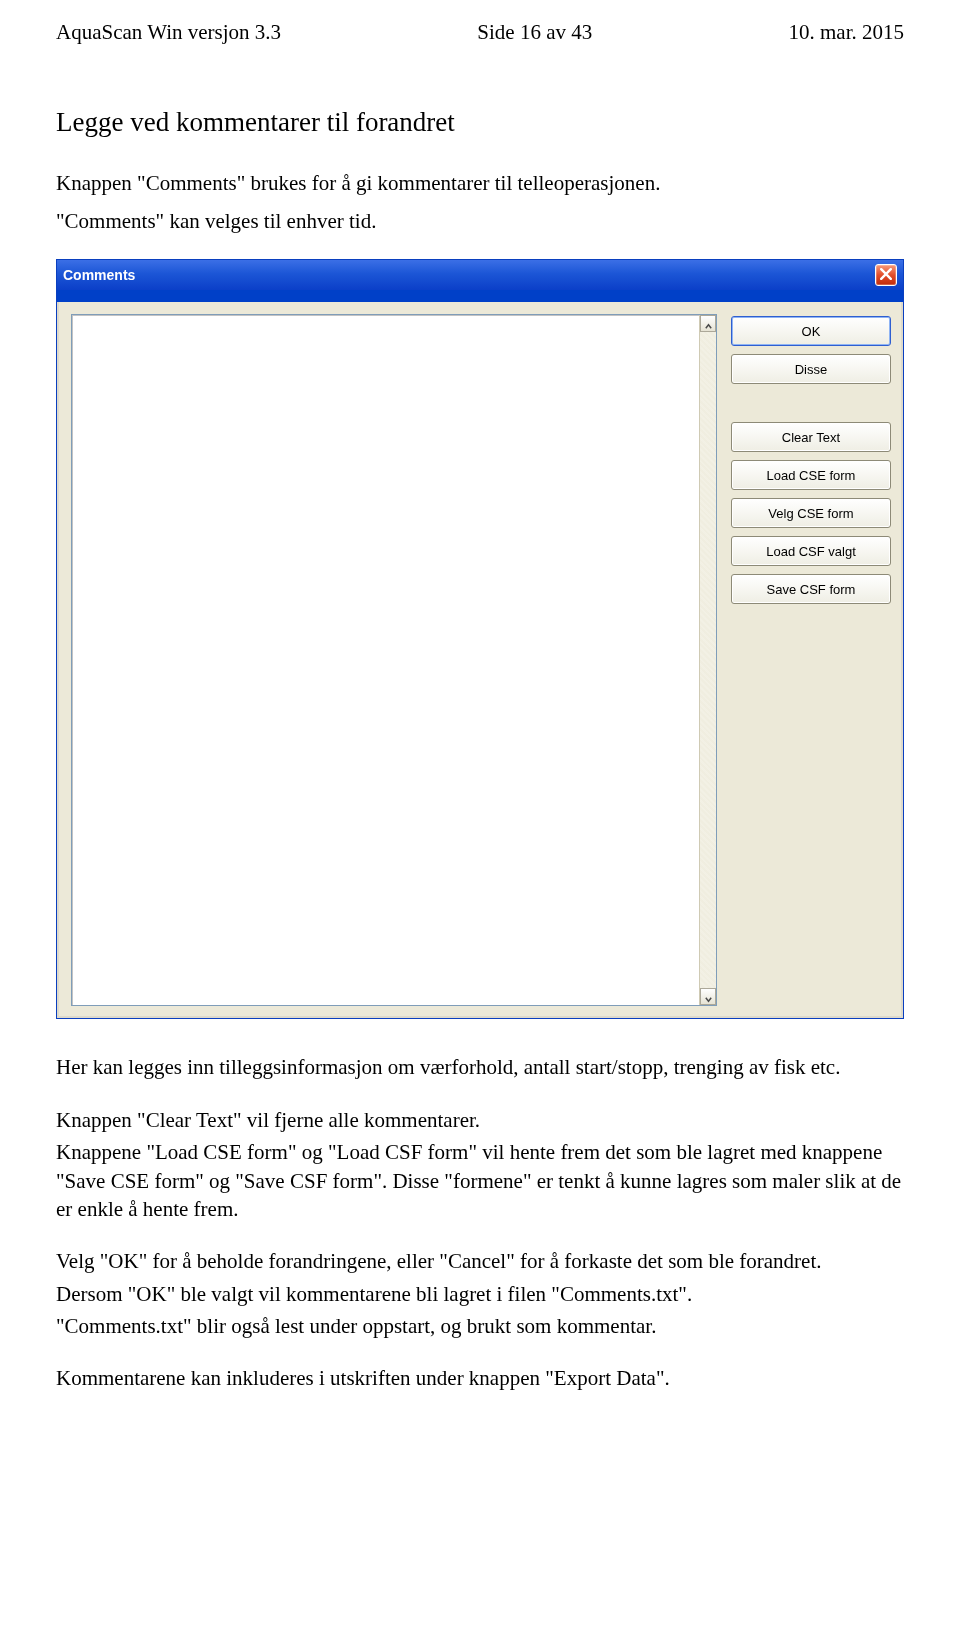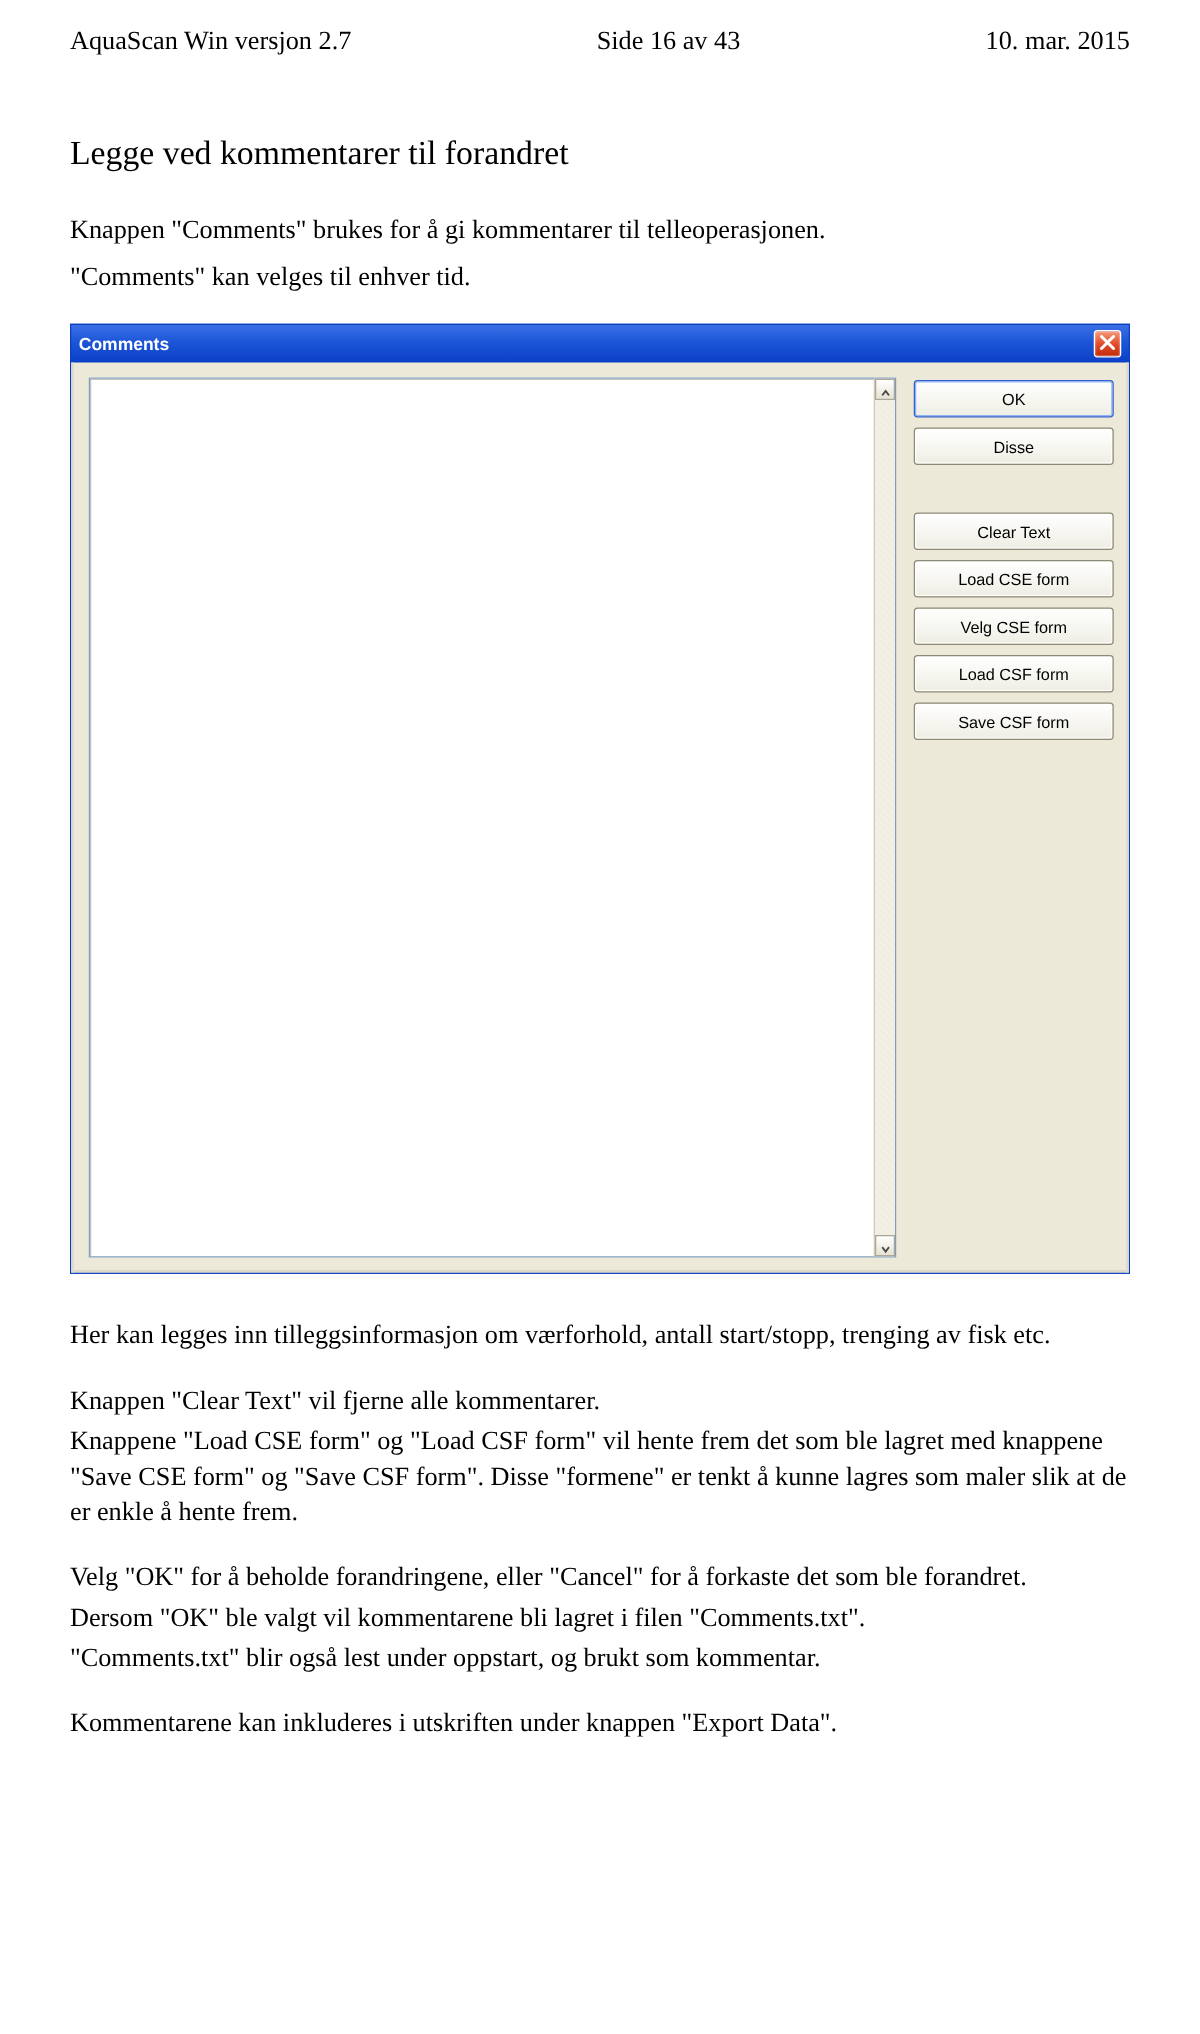--- a/index.html
+++ b/index.html
@@ -63,20 +63,21 @@
   .close-btn svg { width: 12px; height: 12px; }
 
   .win-body {
     flex: 1;
     background: #ece9d8;
     border: 2px solid #dedacb;
     border-top: none;
     padding: 12px 10px 10px 12px;
     display: flex;
     gap: 14px;
+    margin-top: 12px;
   }
   .textarea-wrap {
     flex: 1;
     background: #fff;
     border: 1px solid #7f9db9;
     box-shadow: inset 1px 1px 0 #c3c3c3;
     position: relative;
     display: flex;
   }
   .textarea-inner {
@@ -128,21 +129,21 @@
 
   .body-text p { margin: 0 0 4px 0; }
   .body-text .blk { margin-bottom: 24px; margin-top: 20px; }
 </style>
 </head>
 <body>
 
 <div class="page">
 
   <div class="doc-header">
-    <span>AquaScan Win versjon 2.7</span>
+    <span>AquaScan Win versjon 3.3</span>
     <span>Side 16 av 43</span>
     <span>10. mar. 2015</span>
   </div>
 
   <div class="section-title">Legge ved kommentarer til forandret</div>
 
   <div class="para-group">
     <div class="para">Knappen "Comments" brukes for å gi kommentarer til telleoperasjonen.</div>
     <div class="para">"Comments" kan velges til enhver tid.</div>
   </div>
@@ -179,21 +180,21 @@
           </div>
         </div>
       </div>
       <div class="btn-col">
         <div class="win-btn default">OK</div>
         <div class="win-btn">Disse</div>
         <div class="btn-spacer"></div>
         <div class="win-btn">Clear Text</div>
         <div class="win-btn">Load CSE form</div>
         <div class="win-btn">Velg CSE form</div>
-        <div class="win-btn">Load CSF form</div>
+        <div class="win-btn">Load CSF valgt</div>
         <div class="win-btn">Save CSF form</div>
       </div>
     </div>
   </div>
 
   <div class="body-text">
     <div class="blk">
       <p>Her kan legges inn tilleggsinformasjon om værforhold, antall start/stopp, trenging av fisk etc.</p>
     </div>
     <div class="blk">

